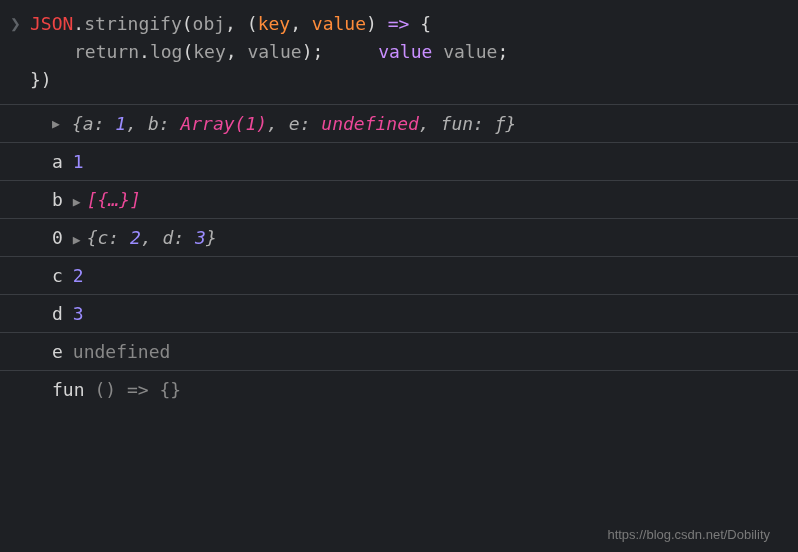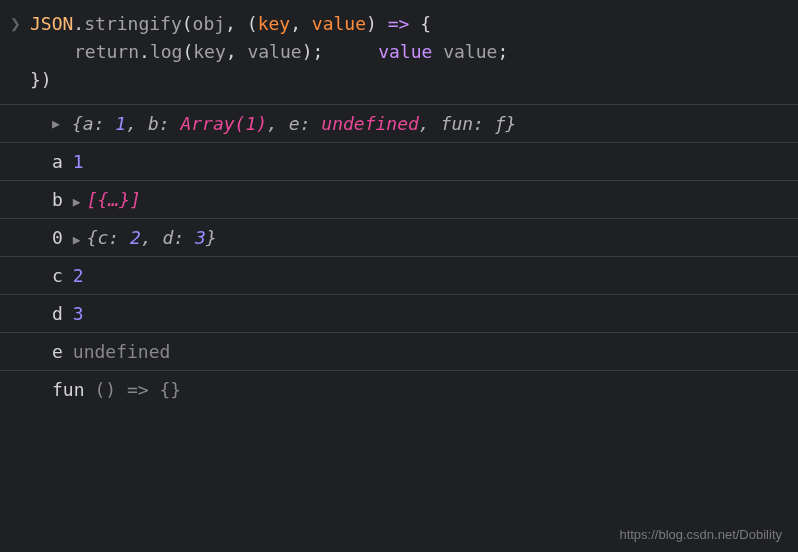--- a/index.html
+++ b/index.html
@@ -49,40 +49,40 @@
     .line-with-arrow {
       padding-left: 72px;
     }
     .line-with-arrow .expand-arrow {
       position: absolute;
       left: 52px;
     }
     .inline-arrow {
       margin-right: 6px;
     }
-    .tok-type { color: #fdba74; font-style: normal; }
+    .tok-type { color: #ef4444; font-style: normal; }
     .tok-method { color: #a3a3a3; font-style: normal; }
     .tok-param { color: #ff8c3a; font-style: normal; }
     .tok-op { color: #d4d4d4; font-style: normal; }
     .tok-paren { color: #d4d4d4; font-style: normal; }
     .tok-keyword { color: #c98fff; font-style: normal; }
     .tok-semi { color: #d4d4d4; font-style: normal; }
     .obj-key { color: #b0b0b0; }
     .obj-key-white { color: #d4d4d4; font-style: normal; }
     .obj-val-num { color: #9b8cff; }
     .obj-val-num-out { color: #9b8cff; font-style: normal; }
     .obj-val-type { color: #ec4899; }
     .obj-val-func { color: #b0b0b0; }
     .obj-brace { color: #b0b0b0; }
     .obj-comma { color: #b0b0b0; }
     .out-gray { color: #888; font-style: normal; }
     .watermark {
       position: absolute;
       bottom: 10px;
-      right: 16px;
+      right: 28px;
       color: #7a7a7a;
       font-size: 13px;
       font-style: normal;
       font-family: Arial, sans-serif;
     }
     .code-indent {
       padding-left: 44px;
       display: inline-block;
     }
   </style>

